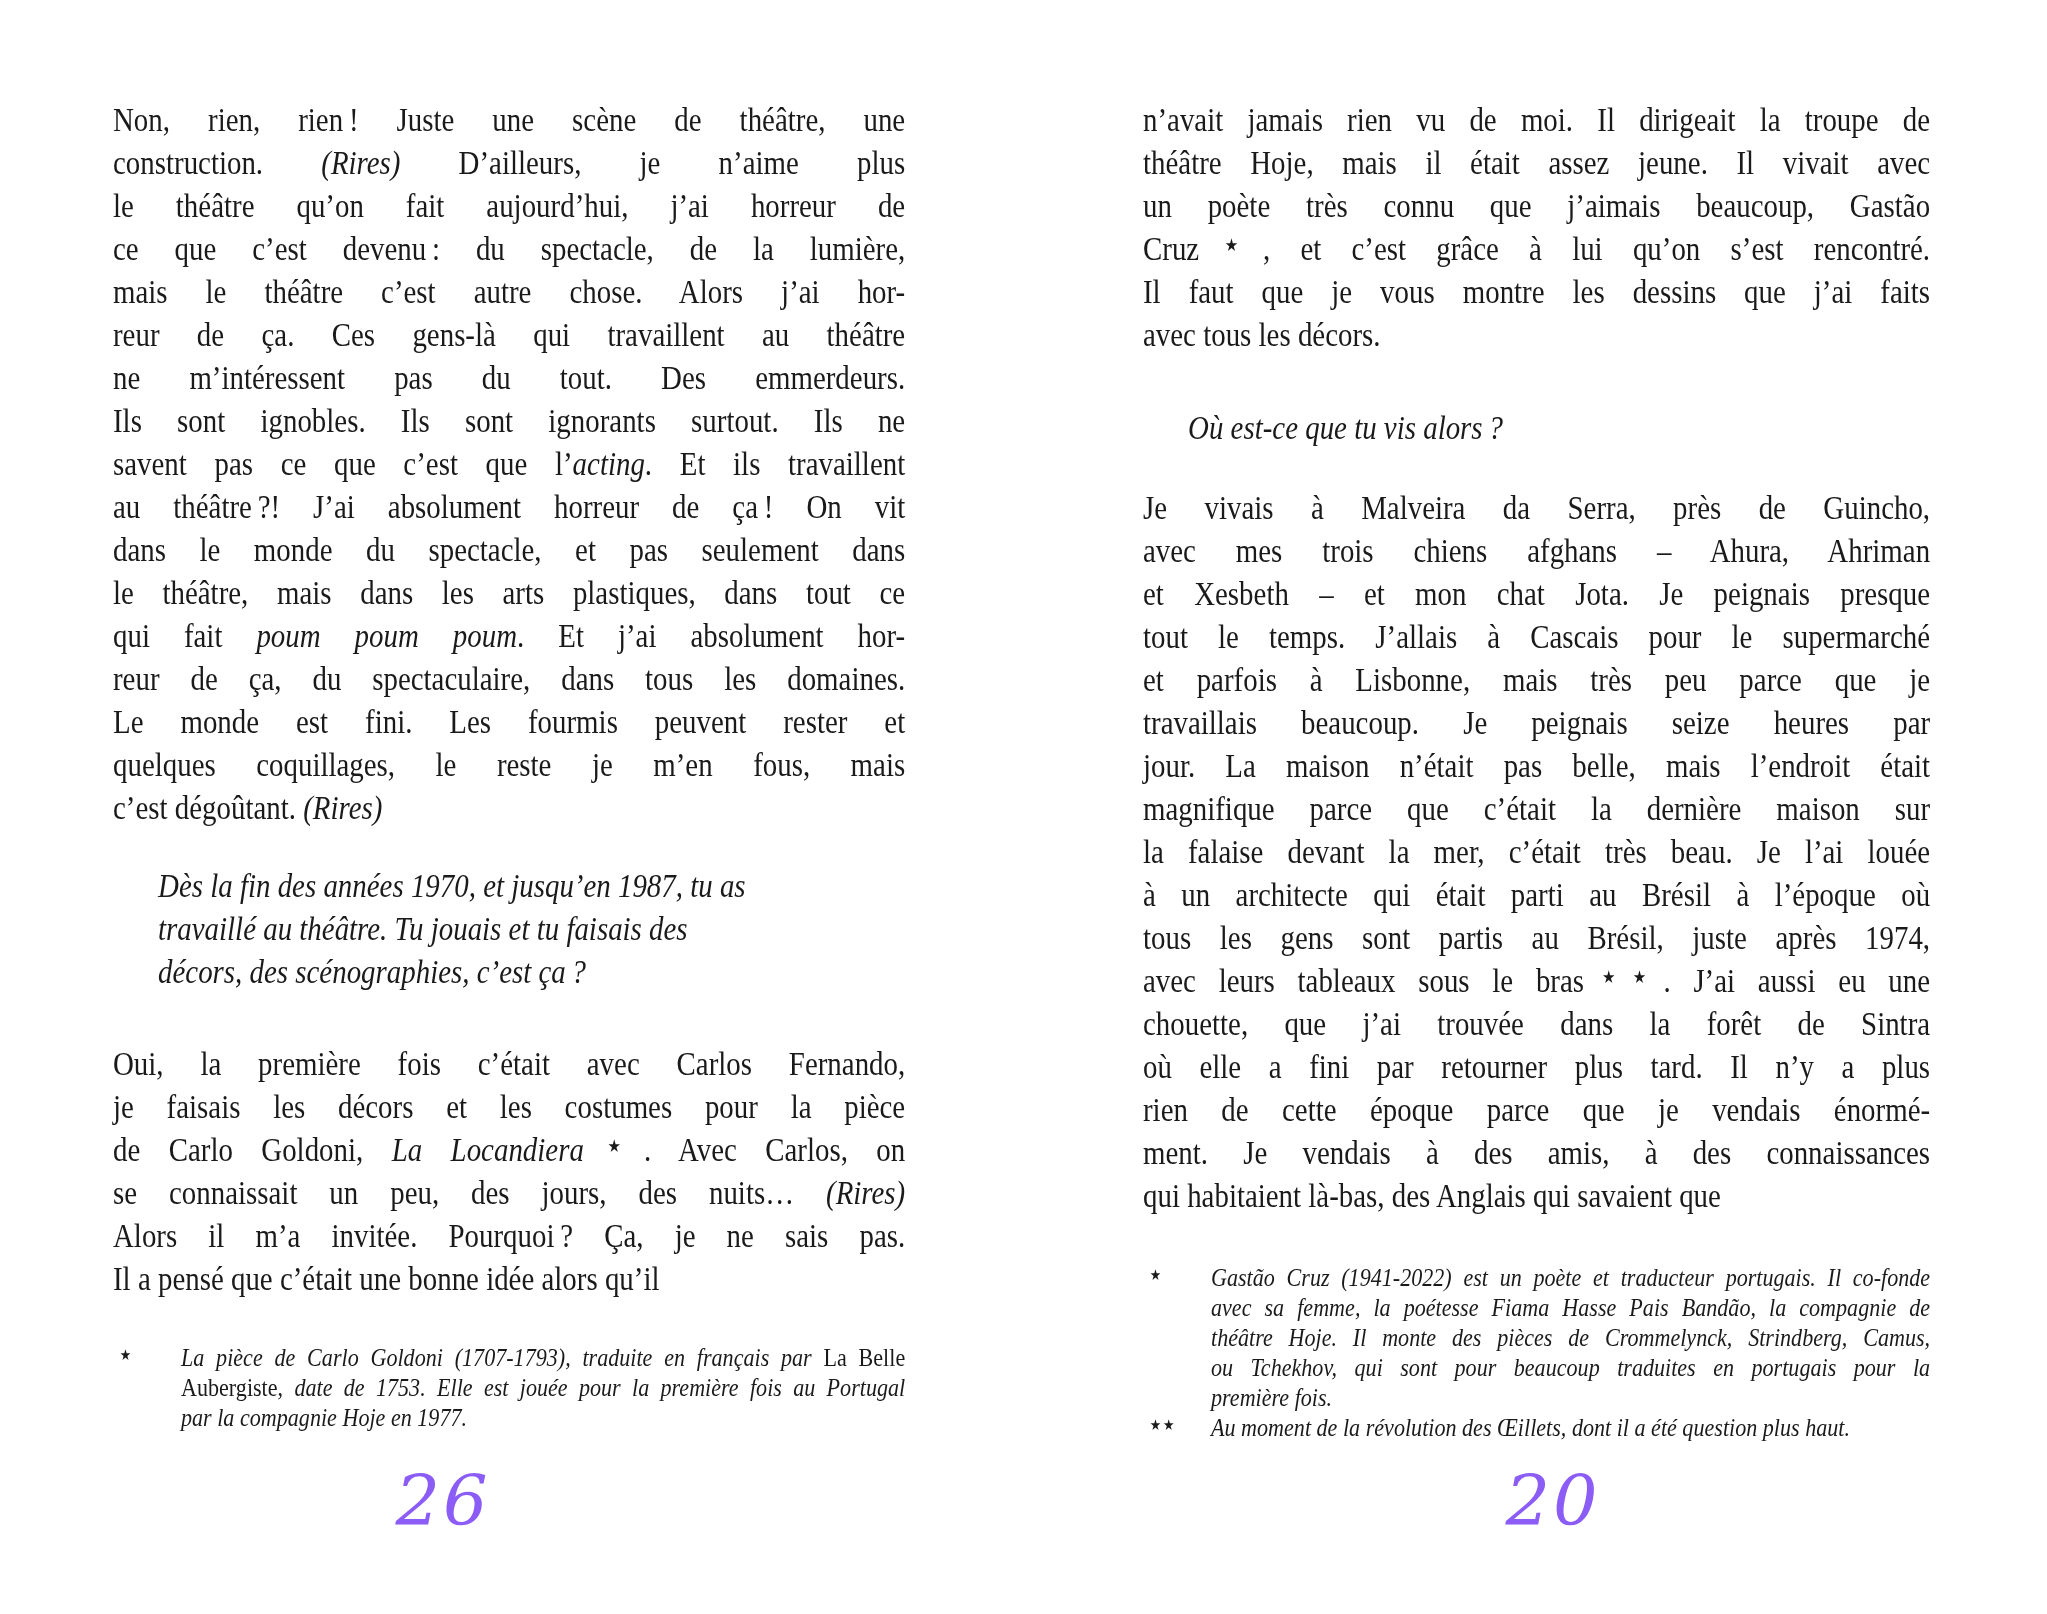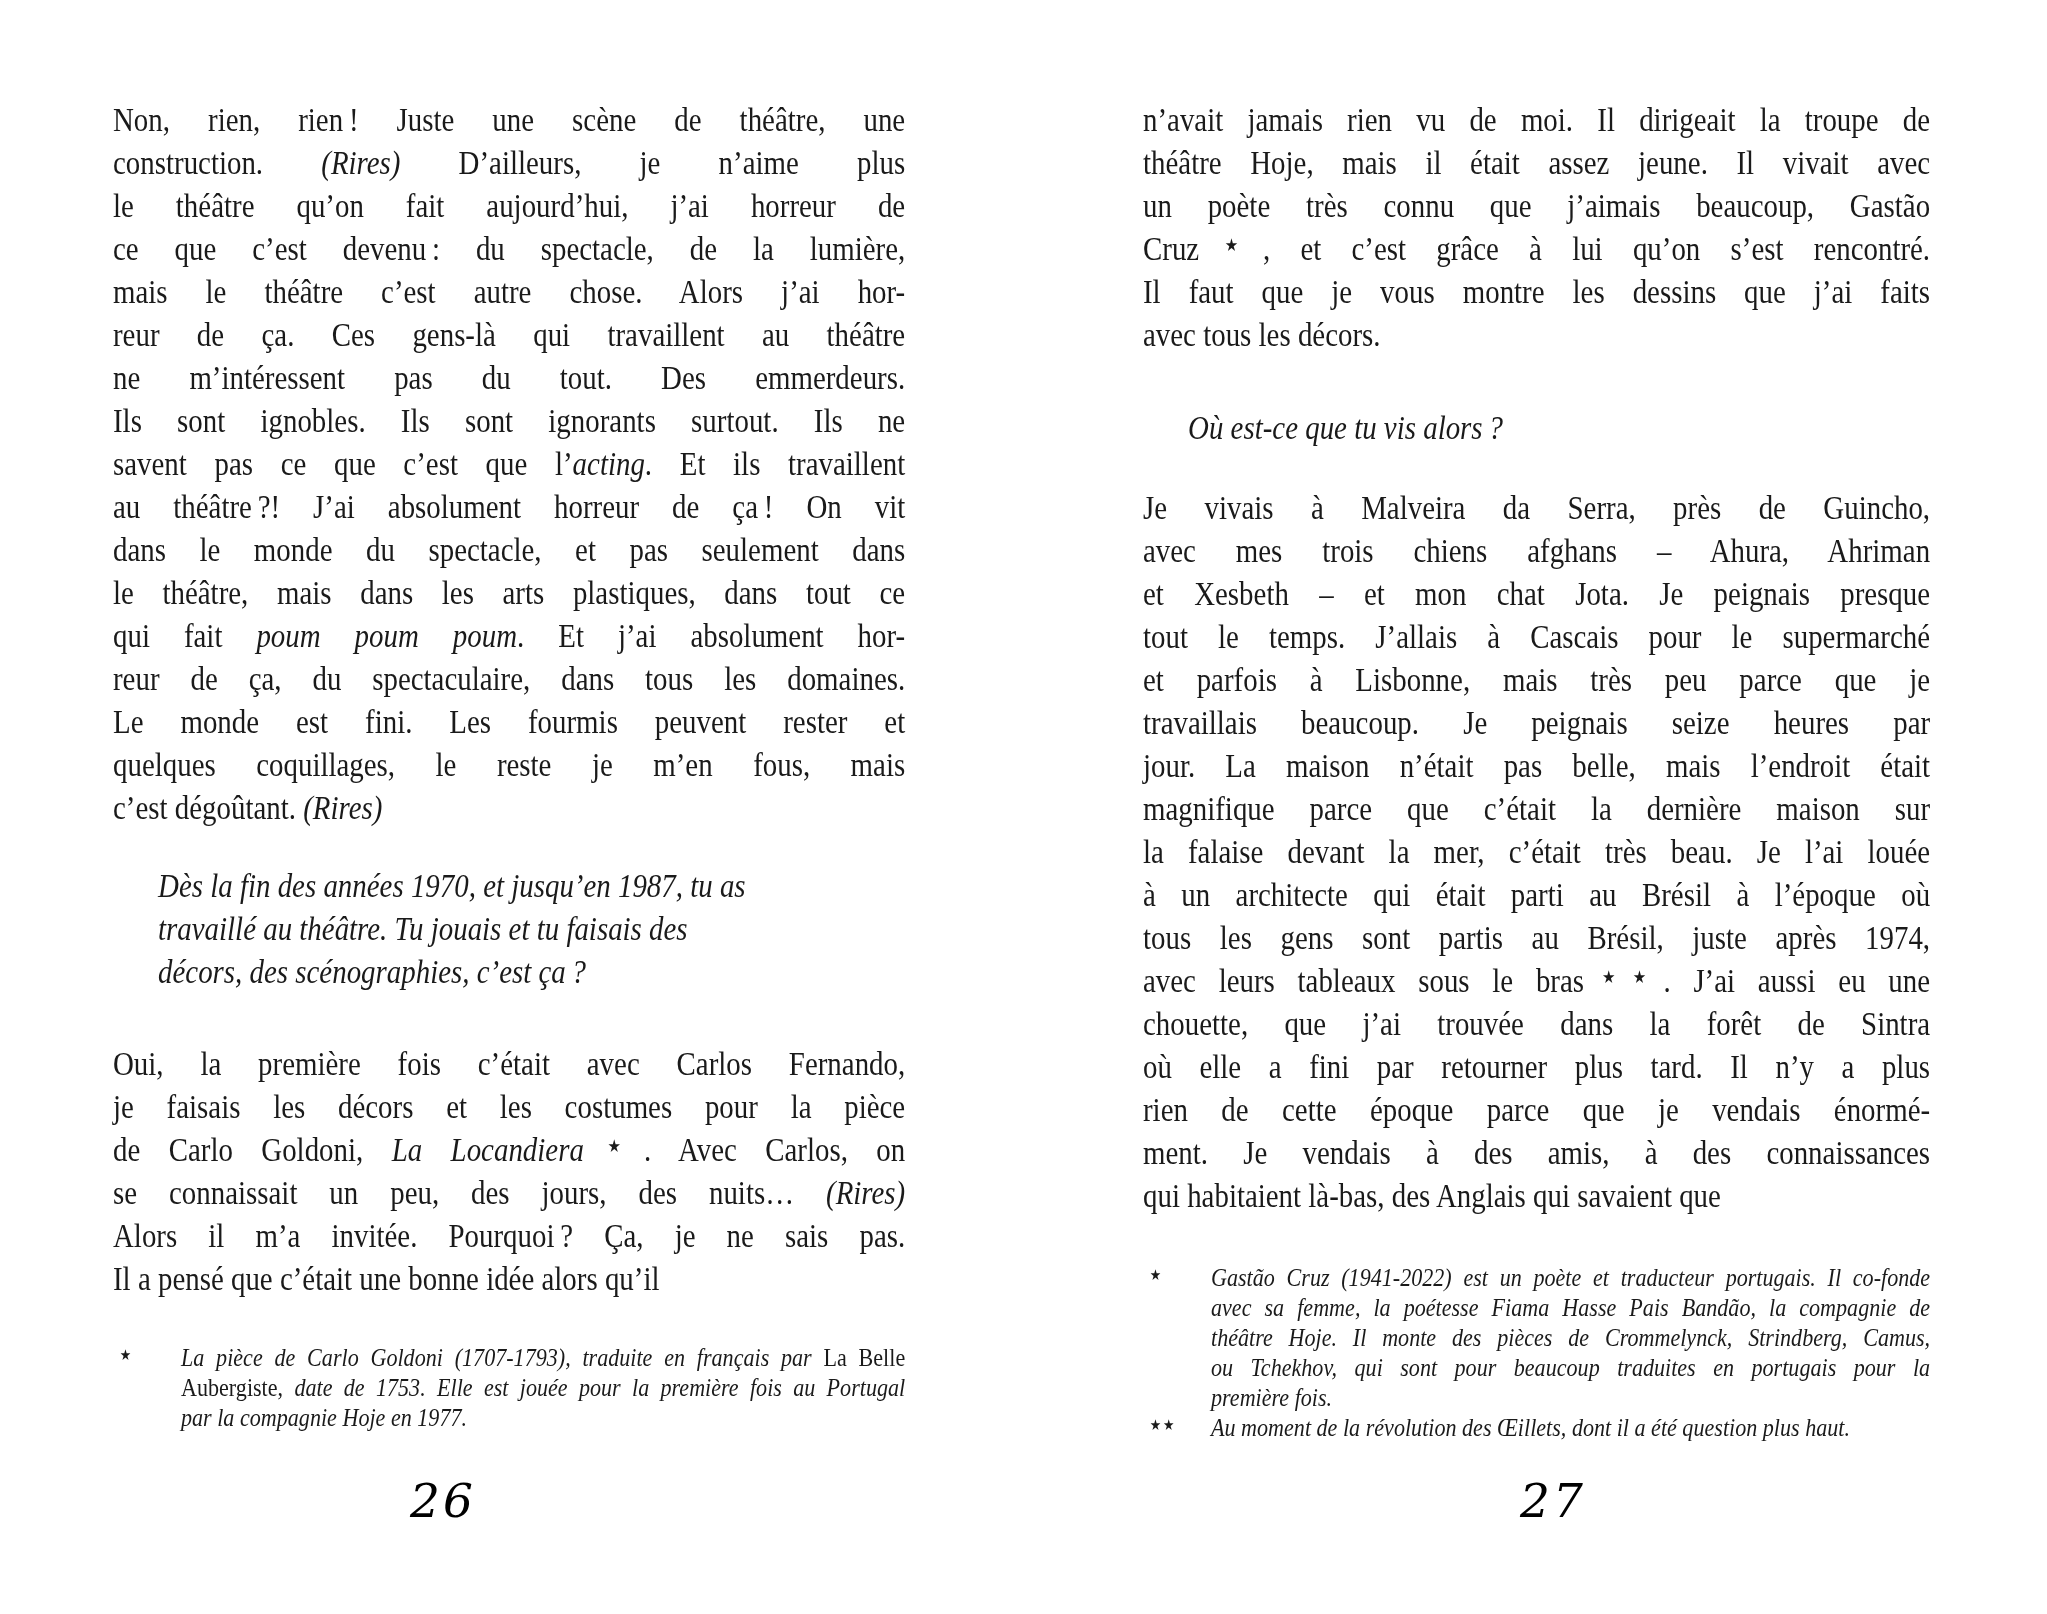--- a/index.html
+++ b/index.html
@@ -53,25 +53,25 @@
   .fn-text { margin-left: 80px; font-style: italic; font-size: 26px; }
   #left-page  .fn-text { width: 852px; }
   #right-page .fn-text { width: 846px; }
   .fn-text .line { height: 30px; line-height: 30px; }
   .up { font-style: normal; }
 
   .page-number {
     position: absolute;
     font-family: "DejaVu Serif", serif;
     font-style: italic;
-    font-size: 47px;
+    font-size: 70px;
     line-height: 70px;
     letter-spacing: 3px;
     transform: translateX(-50%);
-    color: #000000;
+    color: #8b5cf6;
   }
   #page-number-left  { left: 443px;  top: 1466px; }
   #page-number-right { left: 1553px; top: 1466px; }
 </style>
 </head>
 <body>
 
 <div class="screen">
 
   <div class="page" id="left-page">
@@ -170,15 +170,15 @@
           <span class="fn-marker">★★</span>
           <div class="fn-text">
               <div class="line last">Au moment de la révolution des Œillets, dont il a été question plus haut.</div>
             </div>
         </div>
       </div>
     </div>
   </div>
 
   <div class="page-number" id="page-number-left">26</div>
-  <div class="page-number" id="page-number-right">27</div>
+  <div class="page-number" id="page-number-right">20</div>
 
 </div>
 
 </body></html>

